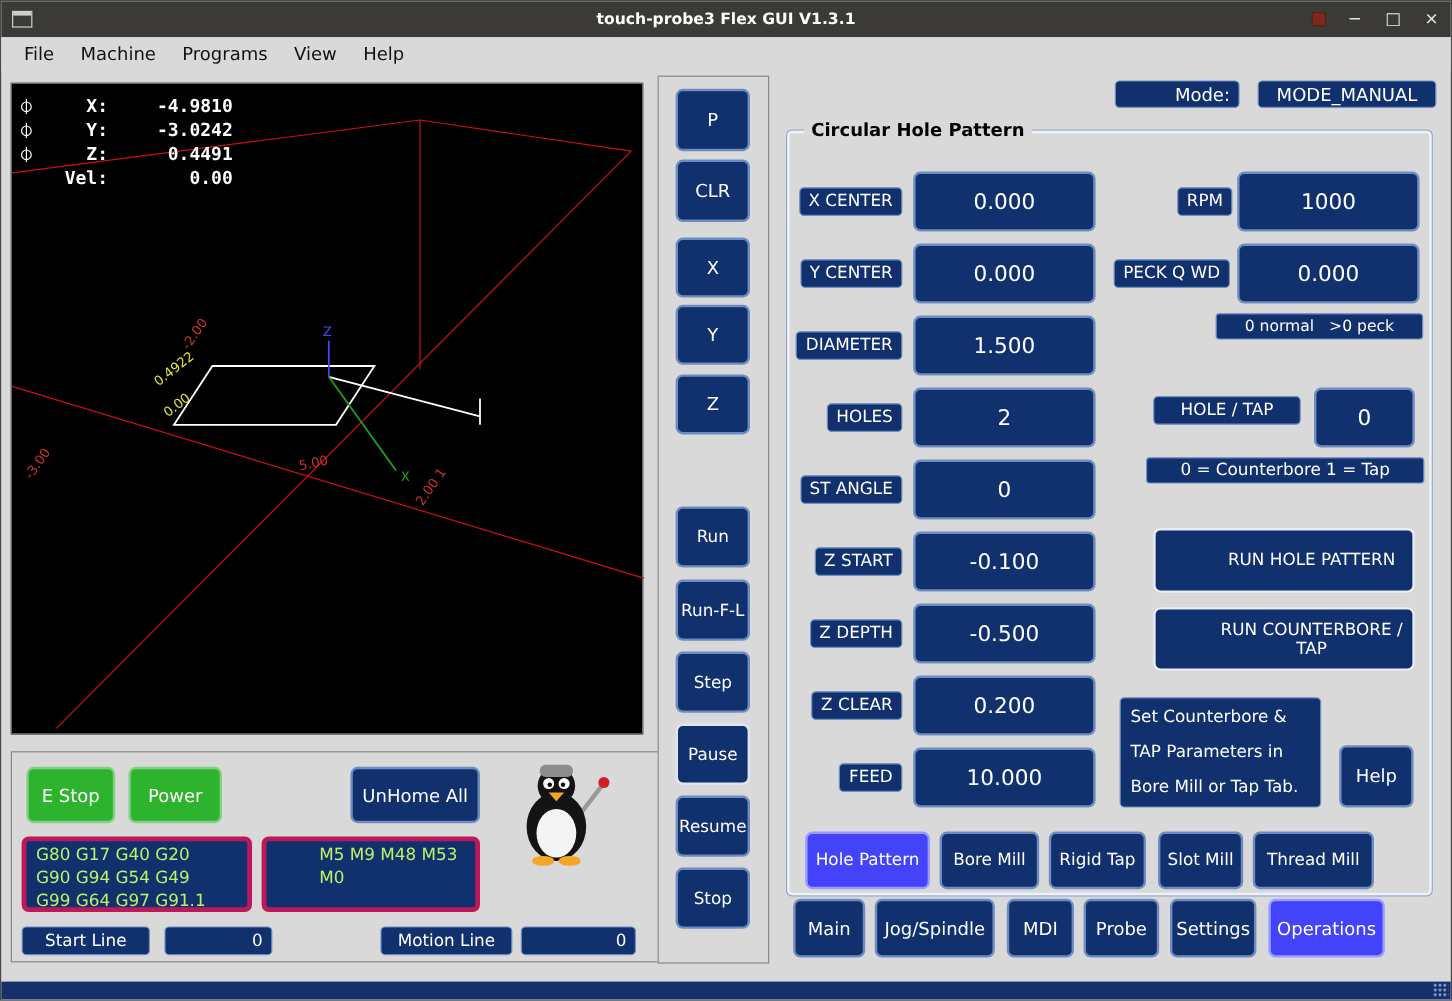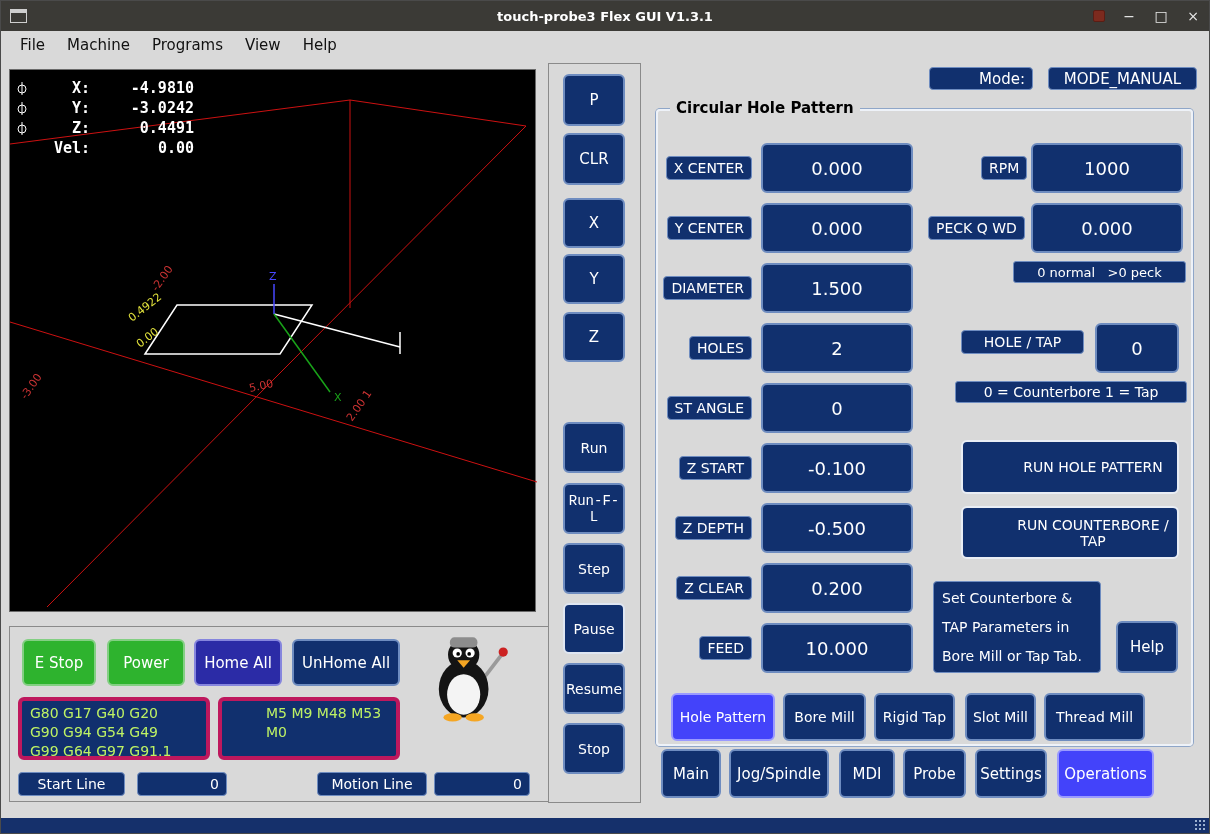--- a/index.html
+++ b/index.html
@@ -201,21 +201,20 @@
         <span class="dro-ico"></span>
         <span class="dro-label">Vel:</span>
         <span class="dro-value">0.00</span>
       </div>
     </div>
   </div>
 
   <div class="estop-panel">
     <div class="btn green" style="left:12px;top:12px;width:74px;height:47px;">E Stop</div>
     <div class="btn green" style="left:97px;top:12px;width:78px;height:47px;">Power</div>
-    <div class="btn homeall" style="left:184px;top:12px;width:88px;height:47px;">Home All</div>
     <div class="btn" style="left:282px;top:12px;width:108px;height:47px;">UnHome All</div>
 
     <svg style="position:absolute;left:408px;top:3px;" width="95" height="92" viewBox="0 0 100 100">
       <line x1="70" y1="52" x2="90" y2="26" stroke="#9a9a9a" stroke-width="4"></line>
       <circle cx="91" cy="24" r="5" fill="#cc2222"></circle>
       <ellipse cx="48" cy="64" rx="27" ry="31" fill="#141414"></ellipse>
       <circle cx="48" cy="27" r="17" fill="#141414"></circle>
       <rect x="33" y="8" width="30" height="11" rx="5" fill="#8d8d8d"></rect>
       <ellipse cx="48" cy="70" rx="18" ry="22" fill="#f4f4f4"></ellipse>
       <circle cx="41" cy="25" r="5" fill="#fff"></circle>
@@ -242,21 +241,21 @@
     <div class="lbl" style="left:424px;top:145px;width:96px;justify-content:flex-end;">0</div>
   </div>
 
   <div class="strip">
     <div class="btn" style="left:14px;top:10px;width:62px;height:52px;">P</div>
     <div class="btn" style="left:14px;top:69px;width:62px;height:52px;">CLR</div>
     <div class="btn" style="left:14px;top:134px;width:62px;height:50px;">X</div>
     <div class="btn" style="left:14px;top:190px;width:62px;height:50px;">Y</div>
     <div class="btn" style="left:14px;top:248px;width:62px;height:50px;">Z</div>
     <div class="btn" style="left:14px;top:358px;width:62px;height:51px;font-size:14px;">Run</div>
-    <div class="btn" style="left:14px;top:419px;width:62px;height:51px;font-size:14px;font-family:Liberation Mono, monospace;">Run-F-L</div>
+    <div class="btn" style="left:14px;top:419px;width:62px;height:51px;font-size:14px;">Run-F-L</div>
     <div class="btn" style="left:14px;top:479px;width:62px;height:51px;font-size:14px;">Step</div>
     <div class="btn focused" style="left:14px;top:539px;width:62px;height:51px;font-size:14px;">Pause</div>
     <div class="btn" style="left:14px;top:599px;width:62px;height:51px;font-size:14px;">Resume</div>
     <div class="btn" style="left:14px;top:659px;width:62px;height:51px;font-size:14px;">Stop</div>
   </div>
 
   <div class="lbl" style="left:928px;top:66px;width:104px;height:23px;justify-content:flex-end;font-size:15px;">Mode:</div>
   <div class="lbl" style="left:1047px;top:66px;width:149px;height:23px;font-size:15px;">MODE_MANUAL</div>
 
   <div class="group">

